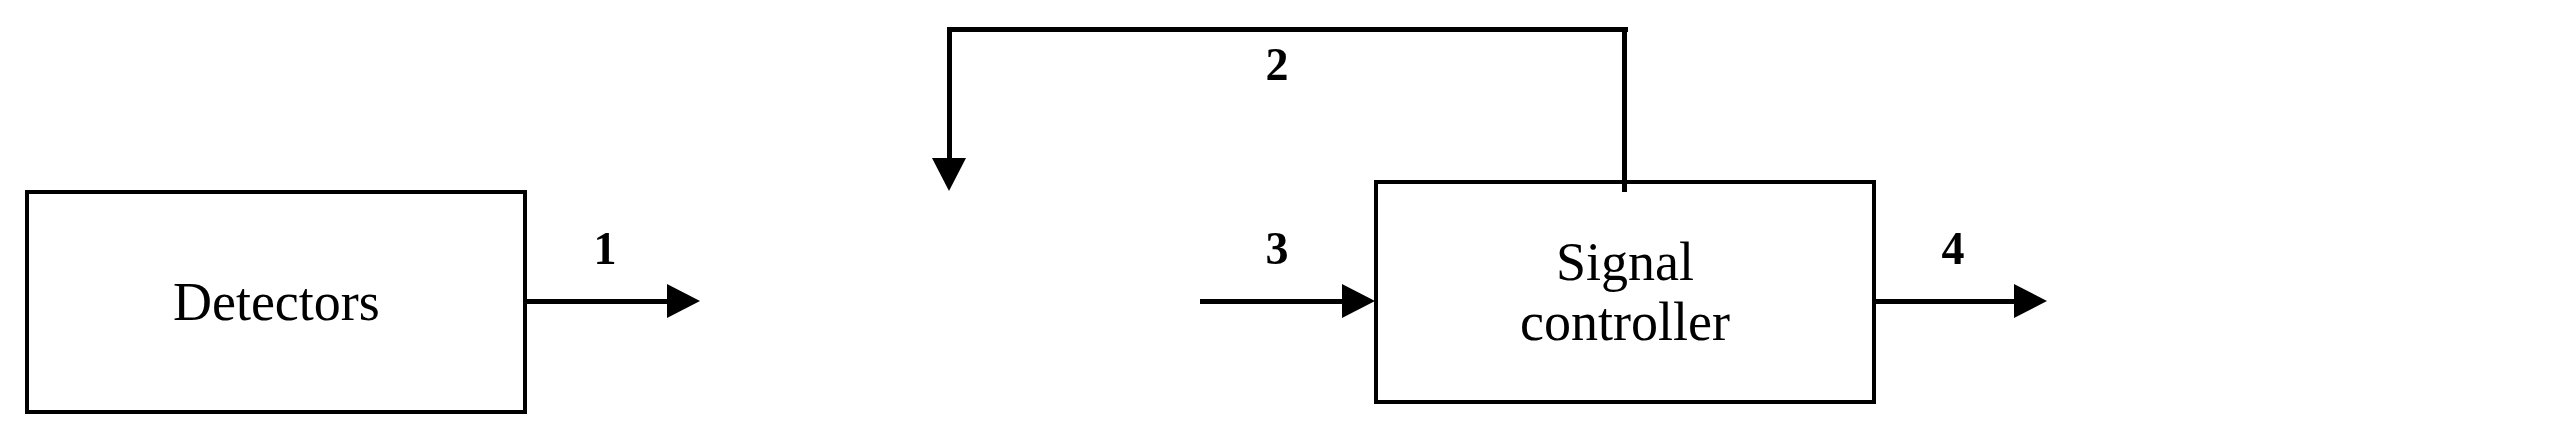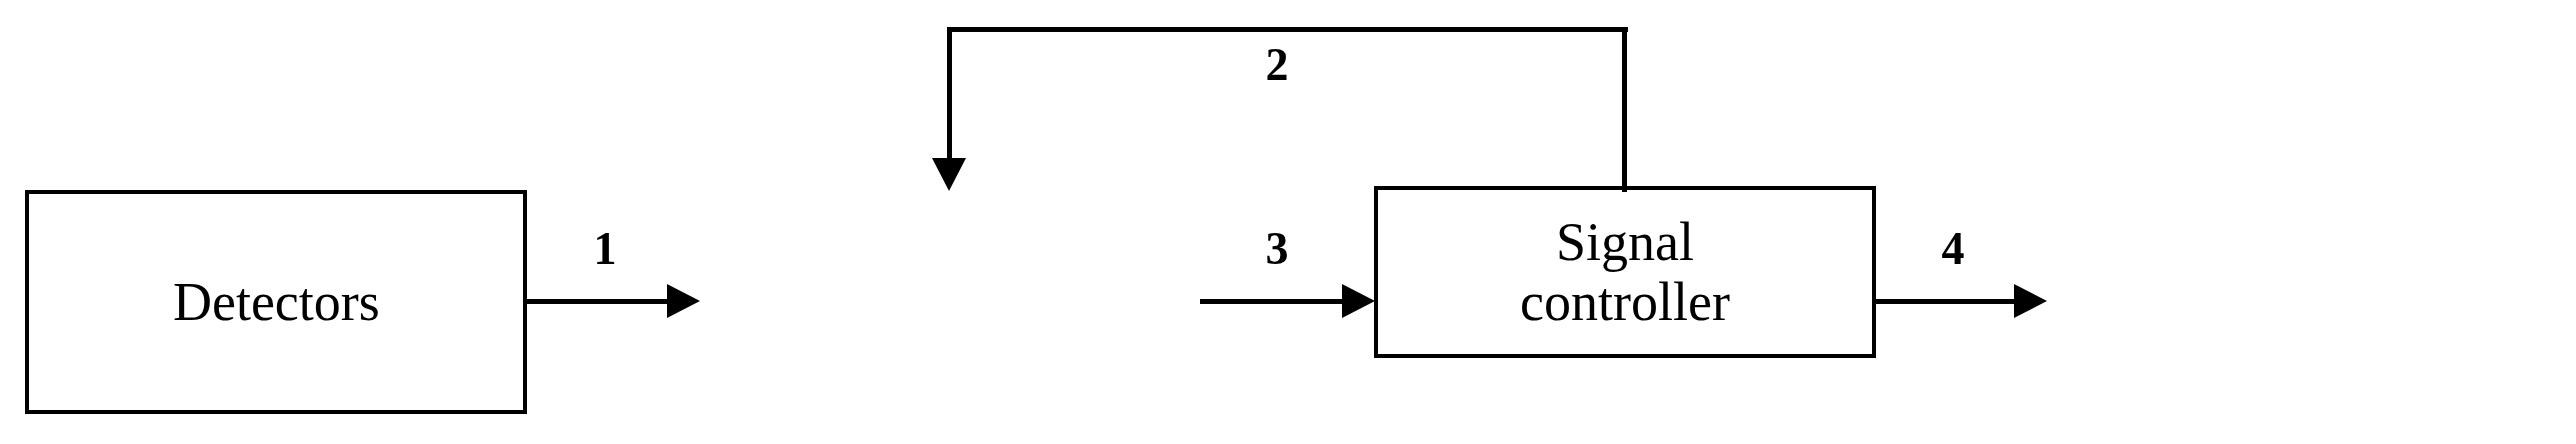--- a/index.html
+++ b/index.html
@@ -74,21 +74,21 @@
 </head>
 <body>
 
 <div id="canvas">
 
   <div class="box" style="left:25.4px; top:190px; width:502px; height:224px;">
     <span class="box-label">Detectors</span>
   </div>
 
 
-  <div class="box" style="left:1374px; top:186px; width:502px; height:172px;">
+  <div class="box" style="left:1374px; top:180px; width:502px; height:224px;">
     <span class="box-label">Signal
 controller</span>
   </div>
 
 
   <div class="hline" style="left:527px; top:299px; width:143px;"></div>
   <div class="arrow-right" style="left:667px; top:284px;"></div>
   <span class="edge-label" style="left:570px; top:226px; width:70px;">1</span>
 
   <div class="hline" style="left:1200px; top:299px; width:145px;"></div>

